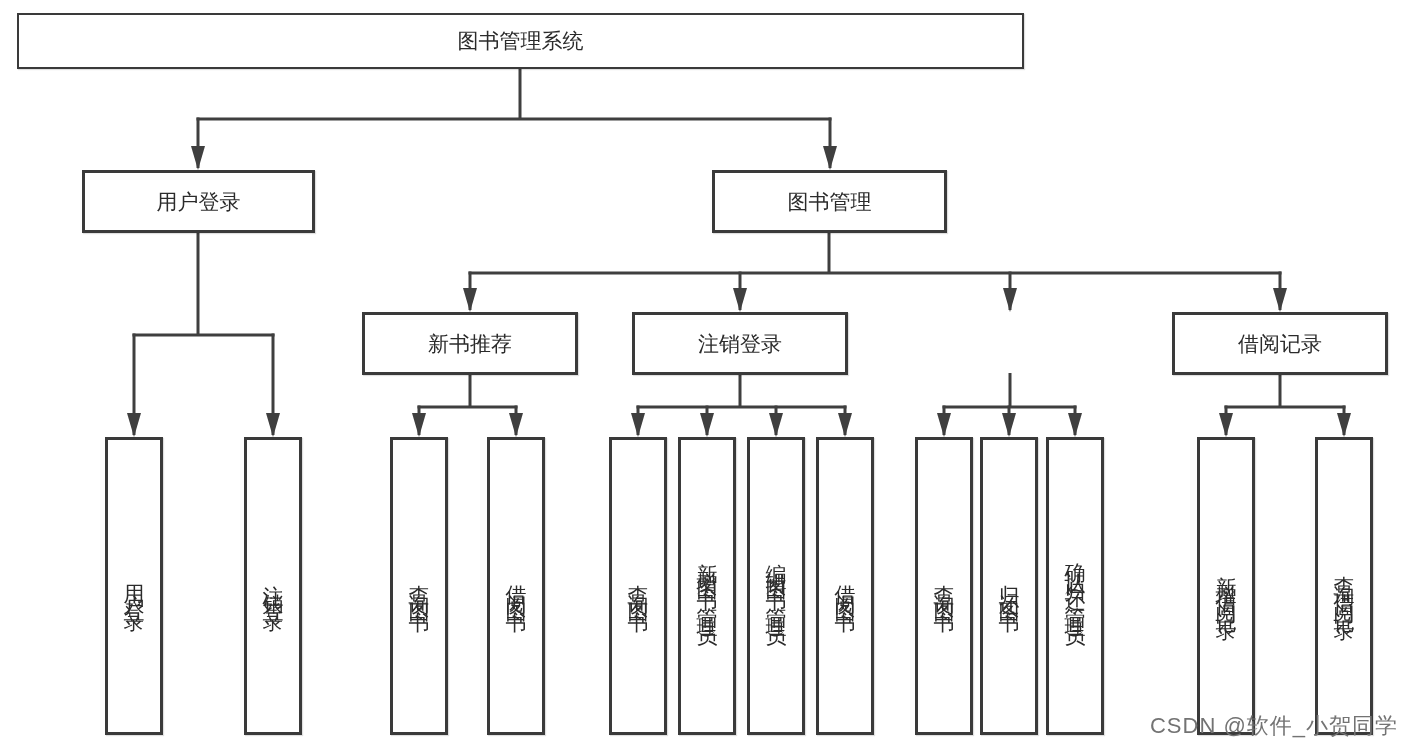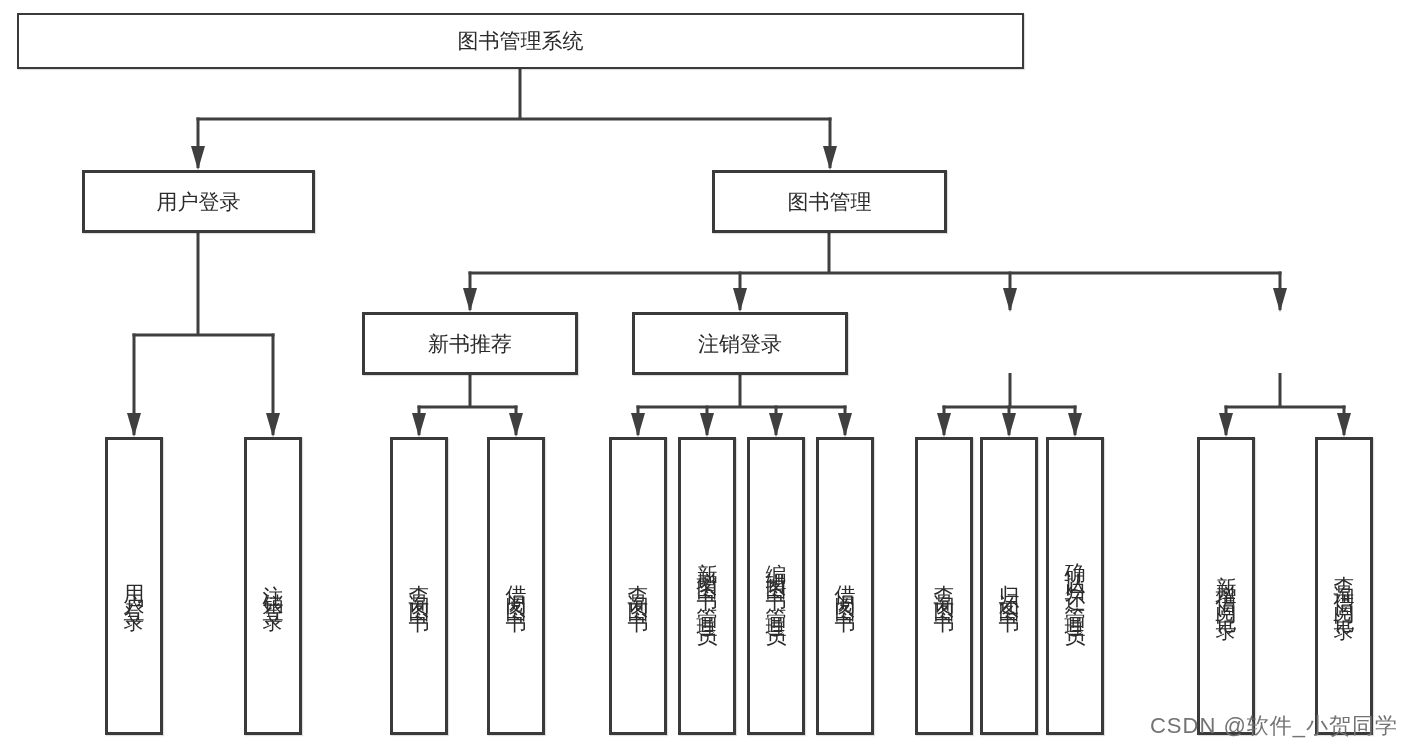--- a/index.html
+++ b/index.html
@@ -110,20 +110,23 @@
   <div class="node" style="left:362px; top:312px; width:216px; height:63px;">
     <span class="node-label">新书推荐</span>
   </div>
 
   <div class="node" style="left:712px; top:170px; width:235px; height:63px;">
     <span class="node-label">图书管理</span>
   </div>
   <div class="node" style="left:632px; top:312px; width:216px; height:63px;">
     <span class="node-label">注销登录</span>
   </div>
+  <div class="node" style="left:1172px; top:312px; width:216px; height:63px;">
+    <span class="node-label">借阅记录</span>
+  </div>
 
   <div class="node leaf" style="left:105px; top:437px; width:58px; height:298px;">
     <span class="node-label">用户登录</span>
   </div>
   <div class="node leaf" style="left:244px; top:437px; width:58px; height:298px;">
     <span class="node-label">注销登录</span>
   </div>
   <div class="node leaf" style="left:390px; top:437px; width:58px; height:298px;">
     <span class="node-label">查询图书</span>
   </div>

